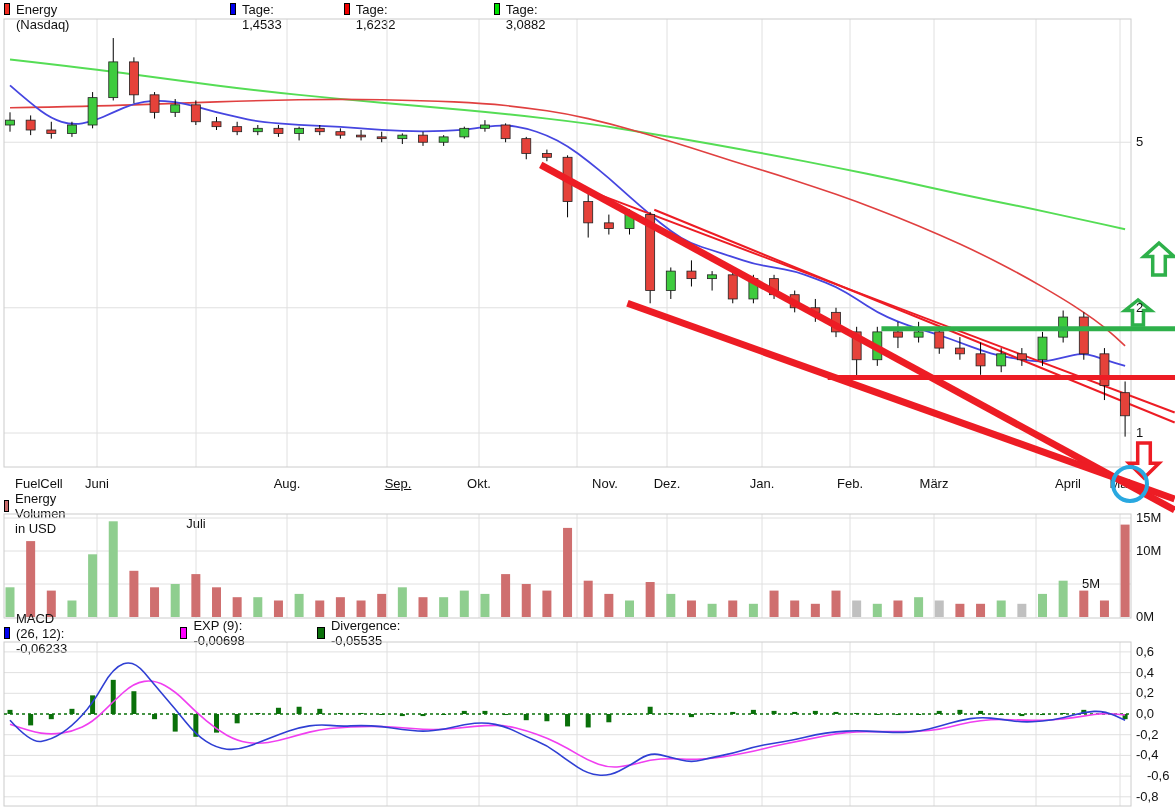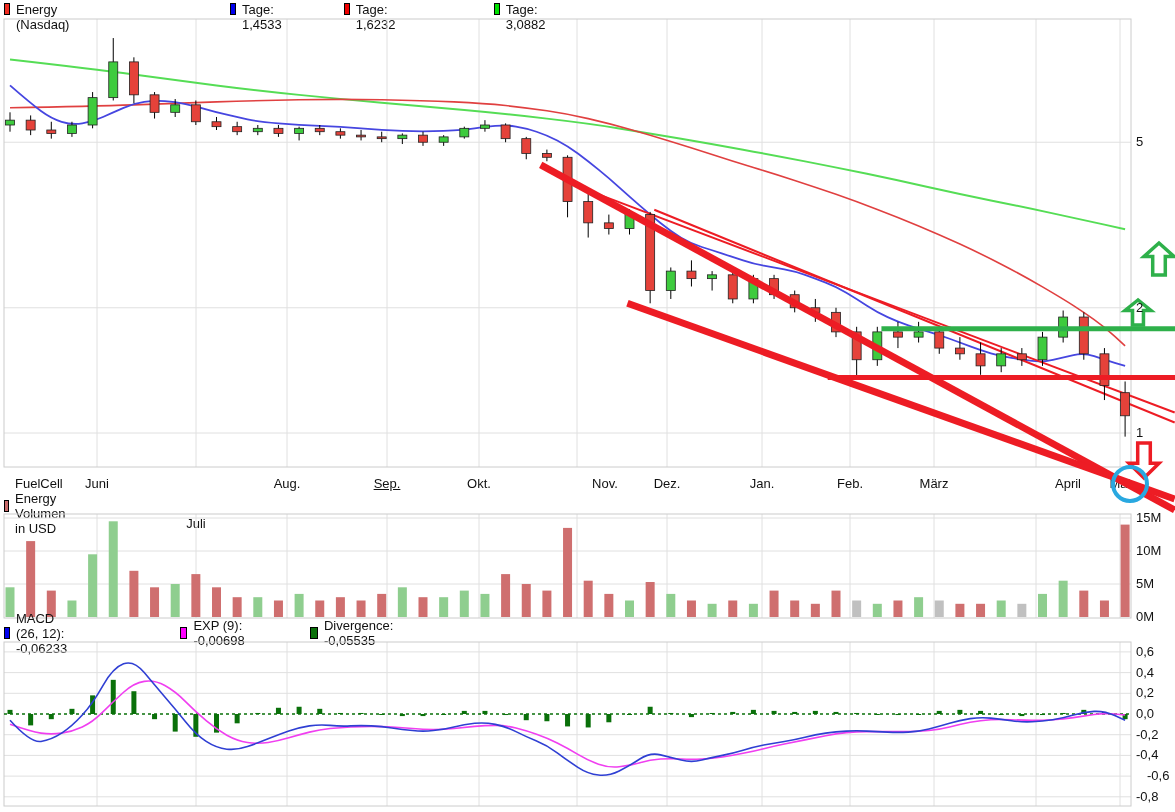--- a/index.html
+++ b/index.html
@@ -172,21 +172,21 @@
       <line x1="881.43" y1="310.8252790395001" x2="1175" y2="310.8252790395001" stroke="#2eb04a" stroke-width="5"></line>
       <line x1="827.74" y1="359.44781411798954" x2="1175" y2="359.44781411798954" stroke="#ed1c24" stroke-width="5"></line>
       <polygon points="1159,225 1144,238.44 1152.7,238.44 1152.7,257 1165.3,257 1165.3,238.44 1174,238.44" fill="#fff" stroke="#2eb04a" stroke-width="3.5" stroke-linejoin="miter"></polygon>
       <polygon points="1138,282 1125,292.5 1132.54,292.5 1132.54,307 1143.46,307 1143.46,292.5 1151,292.5" fill="#fff" stroke="#2eb04a" stroke-width="3.5" stroke-linejoin="miter"></polygon>
     </svg>
 
   <div class="abs" id="month-row" style="top:470px;left:0;width:1175px;height:24px;padding-left:20px;">
       <div class="month-label" style="left: 97px;">Juni</div>
       <div class="month-label" style="left: 196px; margin-top: 40px;">Juli</div>
       <div class="month-label" style="left: 287px;">Aug.</div>
-      <div class="month-label" style="left: 387px; text-decoration: underline;">Sep.</div>
+      <div class="month-label" style="left: 398px; text-decoration: underline;">Sep.</div>
       <div class="month-label" style="left: 479px;">Okt.</div>
       <div class="month-label" style="left: 605px;">Nov.</div>
       <div class="month-label" style="left: 667px;">Dez.</div>
       <div class="month-label" style="left: 762px;">Jan.</div>
       <div class="month-label" style="left: 850px;">Feb.</div>
       <div class="month-label" style="left: 934px;">März</div>
       <div class="month-label" style="left: 1036px; margin-left: 32px;">April</div>
       <div class="month-label" style="left: 1120px;">Mai</div>
     </div>
 
@@ -273,21 +273,21 @@
 
   <div class="legend-row" id="macd-legend" style="top:624px;">
       <div class="legend-item" style="position: absolute; left: 2px;">
         <div class="swatch" style="background: rgb(0, 0, 238);"></div>
         <div>MACD (26, 12): -0,06233</div>
       </div>
       <div class="legend-item" style="position: absolute; left: 178px;">
         <div class="swatch" style="background: rgb(255, 0, 255);"></div>
         <div>EXP (9): -0,00698</div>
       </div>
-      <div class="legend-item" style="position: absolute; left: 308px;">
+      <div class="legend-item" style="position: absolute; left: 315px;">
         <div class="swatch" style="background: rgb(10, 112, 10);"></div>
         <div>Divergence: -0,05535</div>
       </div>
     </div>
 
   <svg id="macd-svg" width="1175" height="167" style="top:641px;">
       <line x1="97" y1="1" x2="97" y2="165" stroke="#e0e0e0" stroke-width="1"></line>
       <line x1="196" y1="1" x2="196" y2="165" stroke="#e0e0e0" stroke-width="1"></line>
       <line x1="287" y1="1" x2="287" y2="165" stroke="#e0e0e0" stroke-width="1"></line>
       <line x1="387" y1="1" x2="387" y2="165" stroke="#e0e0e0" stroke-width="1"></line>
@@ -366,21 +366,21 @@
       <path d="M10 83.35 Q30.65 90.595 40.974999999999994 92.14750000000001 Q51.3 93.7 61.62499999999999 92.14750000000001 Q71.94999999999999 90.595 82.27499999999999 85.9375 Q92.6 81.28 102.925 70.93 Q113.25 60.58 123.57499999999999 51.265 Q133.89999999999998 41.95 144.22499999999997 40.3975 Q154.54999999999998 38.845 164.875 44.5375 Q175.2 50.230000000000004 185.52499999999998 60.580000000000005 Q195.85 70.93 206.175 79.7275 Q216.5 88.525 226.825 94.2175 Q237.14999999999998 99.91 247.47499999999997 101.4625 Q257.79999999999995 103.015 268.125 101.4625 Q278.45 99.91 288.775 96.805 Q299.09999999999997 93.7 309.42499999999995 91.11250000000001 Q319.75 88.525 330.075 87.49000000000001 Q340.4 86.455 350.72499999999997 85.9375 Q361.04999999999995 85.42 371.375 85.42 Q381.7 85.42 392.025 85.9375 Q402.34999999999997 86.455 412.67499999999995 87.49000000000001 Q423 88.525 433.325 88.525 Q443.65 88.525 453.97499999999997 87.49000000000001 Q464.29999999999995 86.455 474.625 85.42 Q484.95 84.385 495.275 84.385 Q505.59999999999997 84.385 515.925 86.9725 Q526.25 89.56 536.575 93.1825 Q546.9 96.805 557.2249999999999 101.98 Q567.55 107.155 577.875 113.36500000000001 Q588.1999999999999 119.575 598.5249999999999 123.19749999999999 Q608.8499999999999 126.82 619.175 125.785 Q629.5 124.75 639.825 121.645 Q650.15 118.53999999999999 660.4749999999999 118.0225 Q670.8 117.505 681.125 118.0225 Q691.4499999999999 118.53999999999999 701.7749999999999 118.0225 Q712.0999999999999 117.505 722.425 115.9525 Q732.75 114.4 743.075 112.33 Q753.4 110.25999999999999 763.7249999999999 107.6725 Q774.05 105.08500000000001 784.375 103.015 Q794.6999999999999 100.945 805.0249999999999 98.875 Q815.3499999999999 96.805 825.675 94.735 Q836 92.66499999999999 846.325 91.63 Q856.65 90.595 866.9749999999999 90.595 Q877.3 90.595 887.625 90.595 Q897.9499999999999 90.595 908.2749999999999 90.595 Q918.5999999999999 90.595 928.925 89.56 Q939.2499999999999 88.525 949.5749999999999 85.9375 Q959.9 83.35 970.2249999999999 81.28 Q980.55 79.21 990.875 78.6925 Q1001.1999999999999 78.175 1011.5249999999999 78.6925 Q1021.8499999999999 79.21 1032.175 79.21 Q1042.5 79.21 1052.8249999999998 78.6925 Q1063.1499999999999 78.175 1073.475 76.6225 Q1083.8 75.07 1094.125 73.5175 Q1104.4499999999998 71.965 1114.7749999999999 73 L1125.1 74.035" fill="none" stroke="#f03ff0" stroke-width="1.6"></path>
       <path d="M10 79.21 Q30.65 101.98 40.974999999999994 100.42750000000001 Q51.3 98.875 61.62499999999999 92.14750000000001 Q71.94999999999999 85.42 82.27499999999999 74.035 Q92.6 62.65 102.925 44.537499999999994 Q113.25 26.424999999999997 123.57499999999999 22.8025 Q133.89999999999998 19.18 144.22499999999997 31.599999999999998 Q154.54999999999998 44.019999999999996 164.875 55.9225 Q175.2 67.825 185.52499999999998 80.7625 Q195.85 93.7 206.175 100.42750000000001 Q216.5 107.155 226.825 108.19 Q237.14999999999998 109.225 247.47499999999997 105.60249999999999 Q257.79999999999995 101.98 268.125 97.84 Q278.45 93.7 288.775 90.0775 Q299.09999999999997 86.455 309.42499999999995 84.9025 Q319.75 83.35 330.075 84.38499999999999 Q340.4 85.42 350.72499999999997 84.9025 Q361.04999999999995 84.385 371.375 84.9025 Q381.7 85.42 392.025 86.9725 Q402.34999999999997 88.525 412.67499999999995 89.56 Q423 90.595 433.325 89.56 Q443.65 88.525 453.97499999999997 85.9375 Q464.29999999999995 83.35 474.625 82.315 Q484.95 81.28 495.275 83.35 Q505.59999999999997 85.42 515.925 90.595 Q526.25 95.77 536.575 99.91 Q546.9 104.05 557.2249999999999 111.8125 Q567.55 119.575 577.875 126.30250000000001 Q588.1999999999999 133.03 598.5249999999999 134.065 Q608.8499999999999 135.1 619.175 129.925 Q629.5 124.75 639.825 118.02250000000001 Q650.15 111.295 660.4749999999999 113.8825 Q670.8 116.47 681.125 119.0575 Q691.4499999999999 121.645 701.7749999999999 119.0575 Q712.0999999999999 116.47 722.425 114.4 Q732.75 112.33 743.075 109.225 Q753.4 106.12 763.7249999999999 104.05000000000001 Q774.05 101.98 784.375 100.42750000000001 Q794.6999999999999 98.875 805.0249999999999 96.2875 Q815.3499999999999 93.7 825.675 92.14750000000001 Q836 90.595 846.325 90.0775 Q856.65 89.56 866.9749999999999 90.0775 Q877.3 90.595 887.625 91.1125 Q897.9499999999999 91.63 908.2749999999999 91.1125 Q918.5999999999999 90.595 928.925 88.0075 Q939.2499999999999 85.42 949.5749999999999 82.315 Q959.9 79.21 970.2249999999999 77.6575 Q980.55 76.105 990.875 77.14 Q1001.1999999999999 78.175 1011.5249999999999 79.72749999999999 Q1021.8499999999999 81.28 1032.175 80.7625 Q1042.5 80.245 1052.8249999999998 78.6925 Q1063.1499999999999 77.14 1073.475 74.035 Q1083.8 70.93 1094.125 70.4125 Q1104.4499999999998 69.895 1114.7749999999999 74.5525 L1125.1 79.21" fill="none" stroke="#2f3fd3" stroke-width="1.6"></path>
     </svg>
 
   <div class="abs" id="axis-labels" style="top:0;left:0;width:1175px;height:812px;pointer-events:none;">
       <div class="tick-label" style="left: 1136px; top: 134.228px;">5</div>
       <div class="tick-label" style="left: 1136px; top: 299.772px;">2</div>
       <div class="tick-label" style="left: 1136px; top: 425px;">1</div>
       <div class="tick-label" style="left: 1136px; top: 510px;">15M</div>
       <div class="tick-label" style="left: 1136px; top: 543px;">10M</div>
-      <div class="tick-label" style="left: 1136px; top: 576px;">5M</div>
+      <div class="tick-label" style="left: 1082px; top: 576px;">5M</div>
       <div class="tick-label" style="left: 1136px; top: 609px;">0M</div>
       <div class="tick-label" style="left: 1136px; top: 643.9px;">0,6</div>
       <div class="tick-label" style="left: 1136px; top: 664.6px;">0,4</div>
       <div class="tick-label" style="left: 1136px; top: 685.3px;">0,2</div>
       <div class="tick-label" style="left: 1136px; top: 706px;">0,0</div>
       <div class="tick-label" style="left: 1136px; top: 726.7px;">-0,2</div>
       <div class="tick-label" style="left: 1136px; top: 747.4px;">-0,4</div>
       <div class="tick-label" style="left: 1136px; top: 768.1px; margin-left: 11px;">-0,6</div>
       <div class="tick-label" style="left: 1136px; top: 788.8px; text-align: right;">-0,8</div>
     </div>

